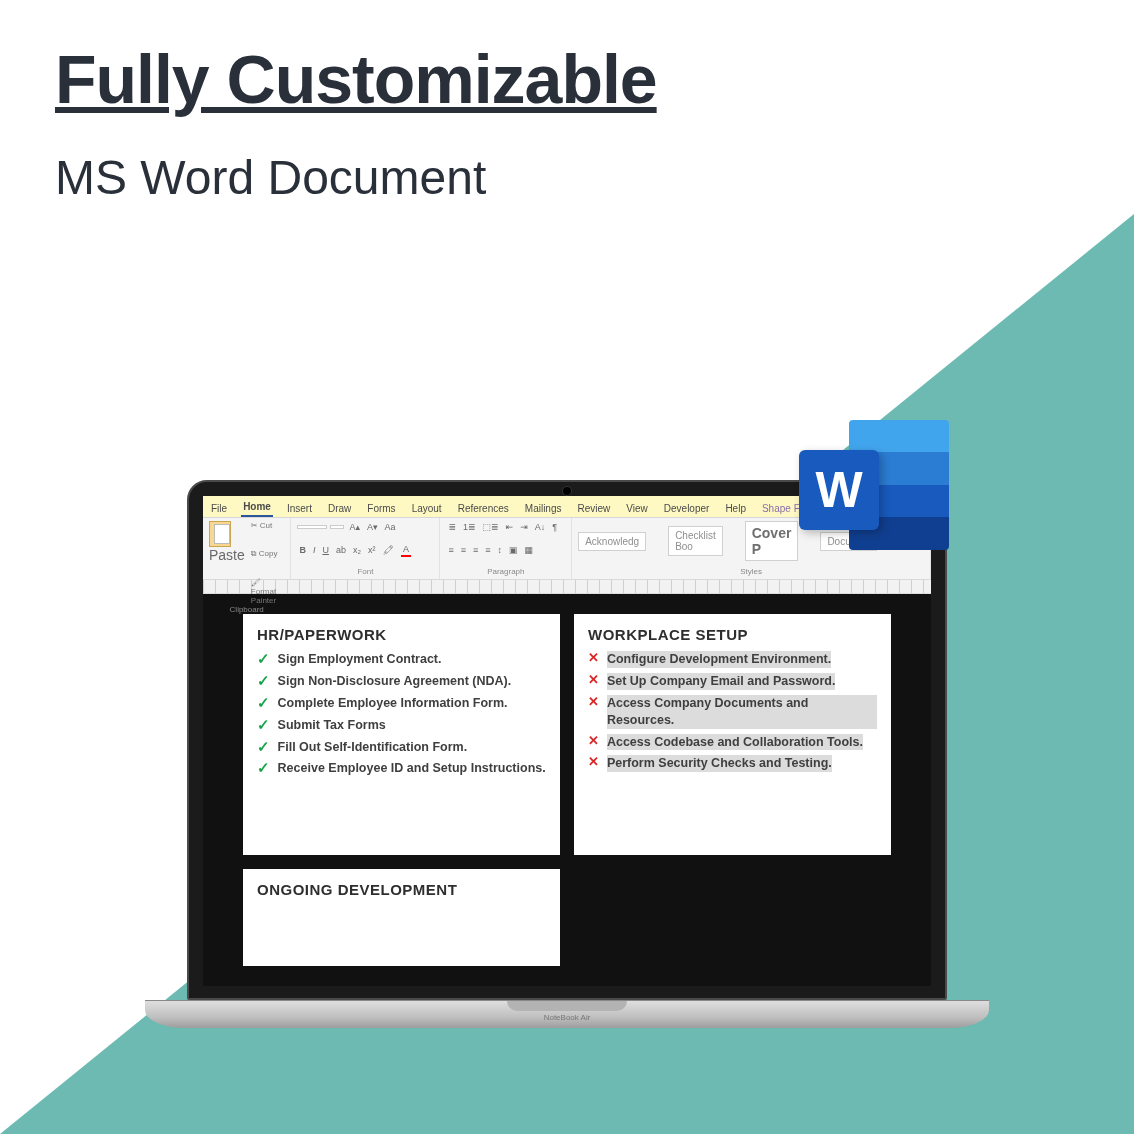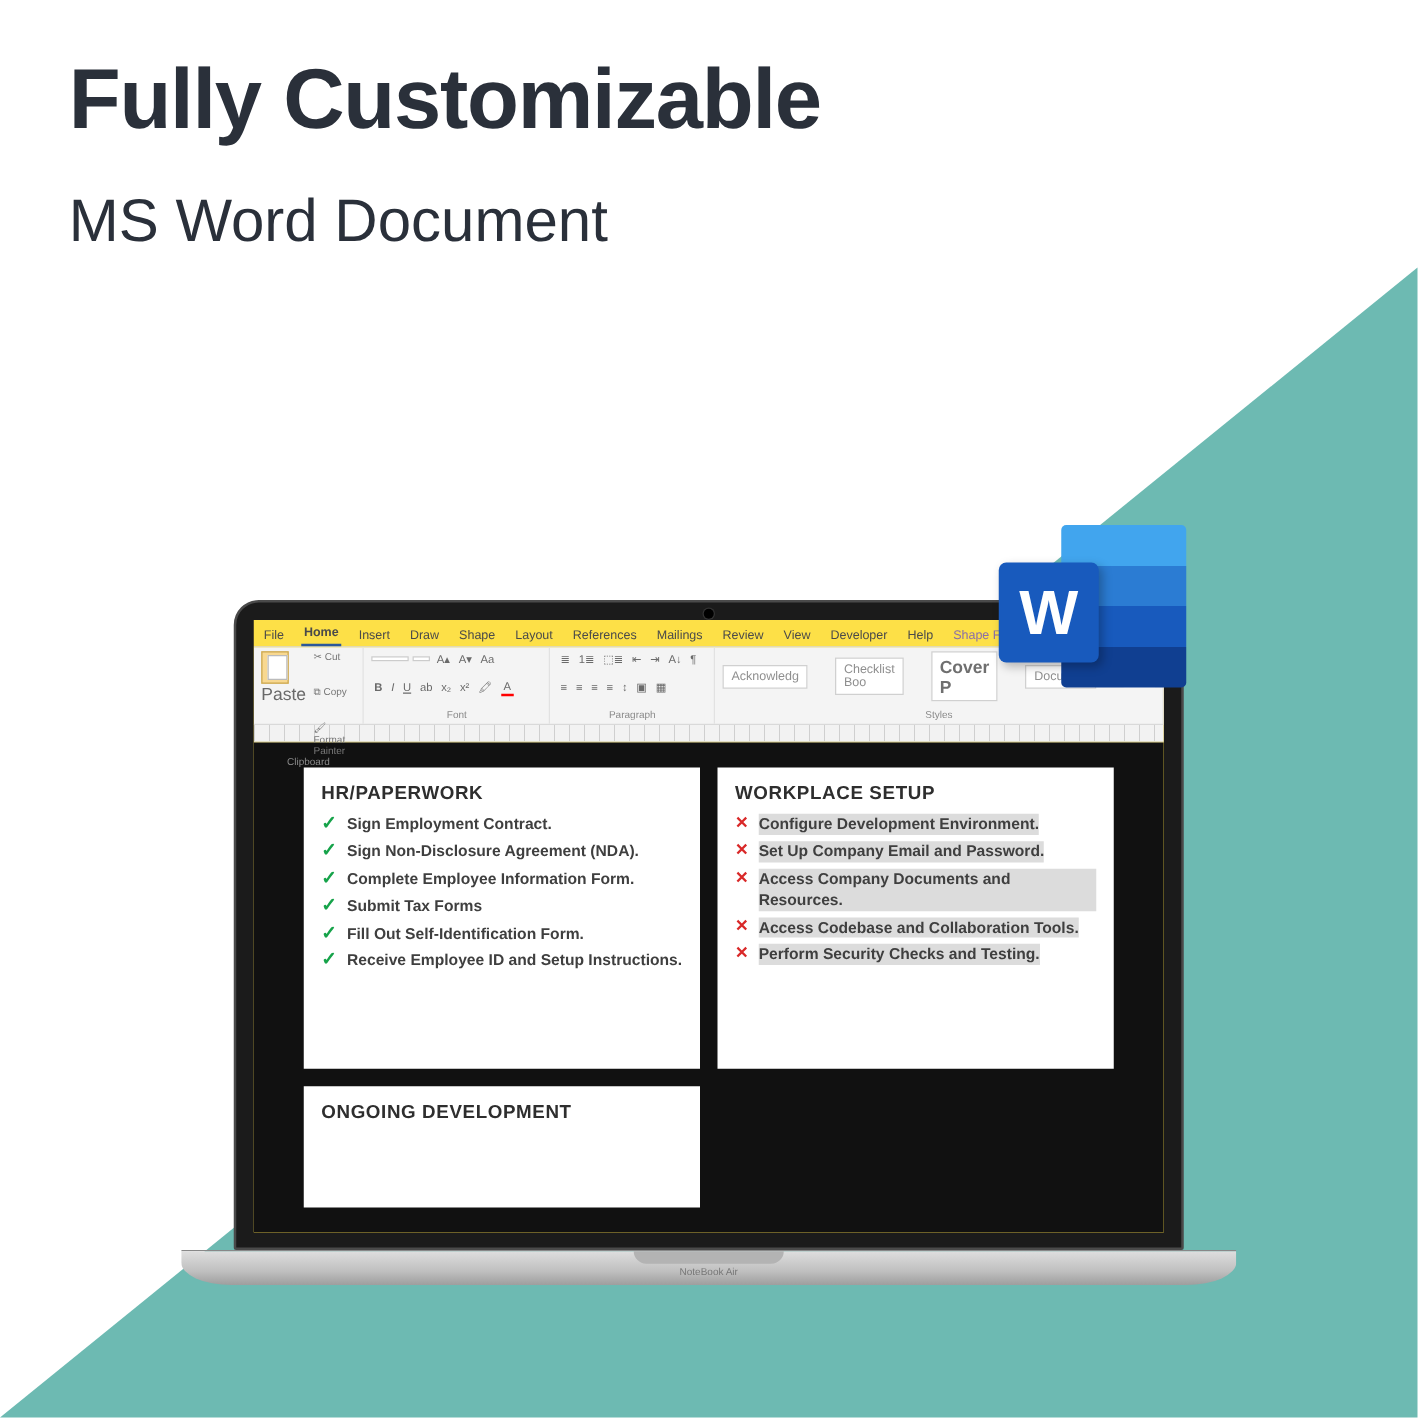--- a/index.html
+++ b/index.html
@@ -21,20 +21,21 @@
     border-bottom: 920px solid #6dbab2;
   }
   .headline {
     position: absolute;
     top: 40px;
     left: 55px;
     font-size: 68px;
     font-weight: 800;
     color: #2a303a;
     letter-spacing: -1px;
+    text-decoration: underline;
   }
   .subhead {
     position: absolute;
     top: 150px;
     left: 55px;
     font-size: 48px;
     font-weight: 400;
     color: #2a303a;
   }
   
@@ -57,21 +58,21 @@
   }
   .camera {
     position: absolute;
     top: 5px; left: 50%; transform: translateX(-50%);
     width: 8px; height: 8px; background: #000; border-radius: 50%;
     box-shadow: 0 0 0 1px #333;
   }
   .screen {
     width: 100%;
     height: 490px;
-    background: #fde047;
+    background: #fef9c3;
     overflow: hidden;
     position: relative;
   }
   .laptop-base {
     width: 844px;
     height: 28px;
     background: linear-gradient(#dedede,#bfbfbf 60%,#9e9e9e);
     border-radius: 0 0 40px 40px/0 0 18px 18px;
     border-top: 1px solid #888;
     position: relative;
@@ -200,21 +201,21 @@
 <div class="laptop">
   <div class="laptop-screen-frame">
     <div class="camera"></div>
     <div class="screen">
 
       <div class="word-tabs">
         <span>File</span>
         <span class="active">Home</span>
         <span>Insert</span>
         <span>Draw</span>
-        <span>Shape</span>
+        <span>Forms</span>
         <span>Layout</span>
         <span>References</span>
         <span>Mailings</span>
         <span>Review</span>
         <span>View</span>
         <span>Developer</span>
         <span>Help</span>
         <span class="sf">Shape Format</span>
         <span class="sf">Table De</span>
       </div>

